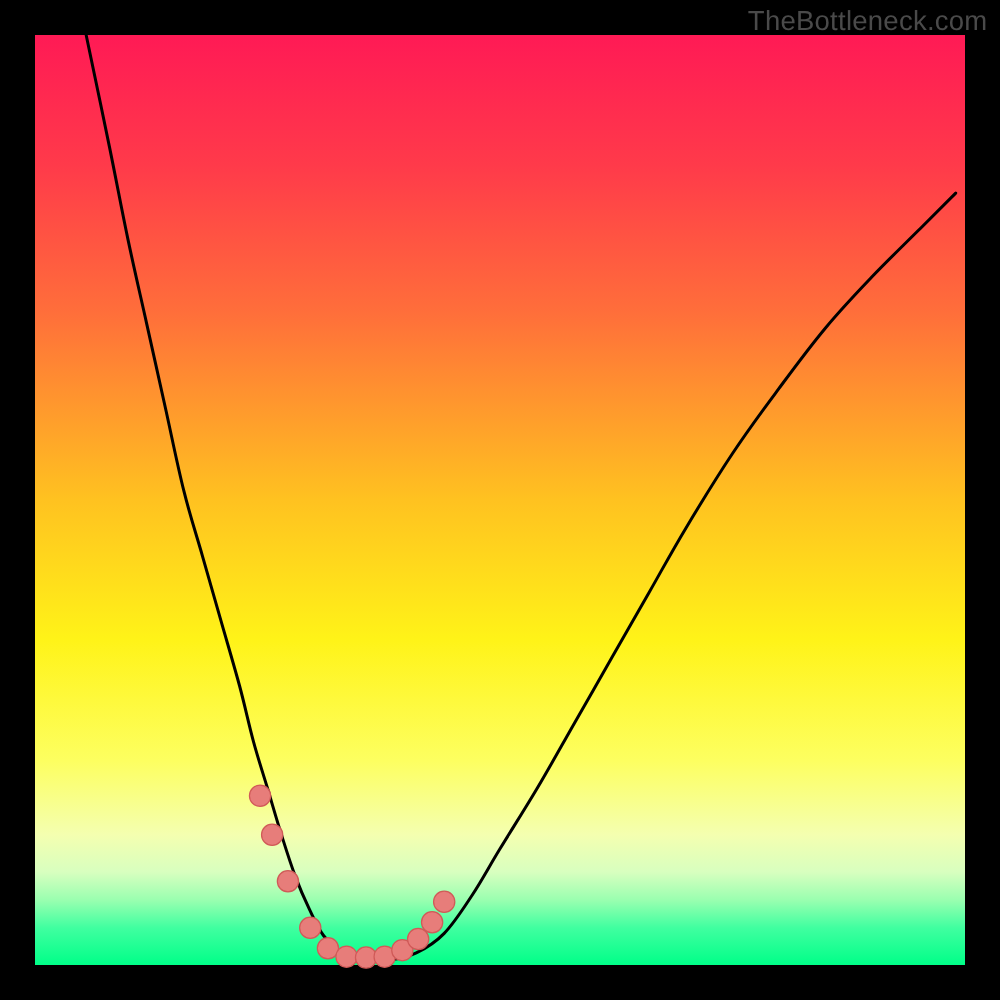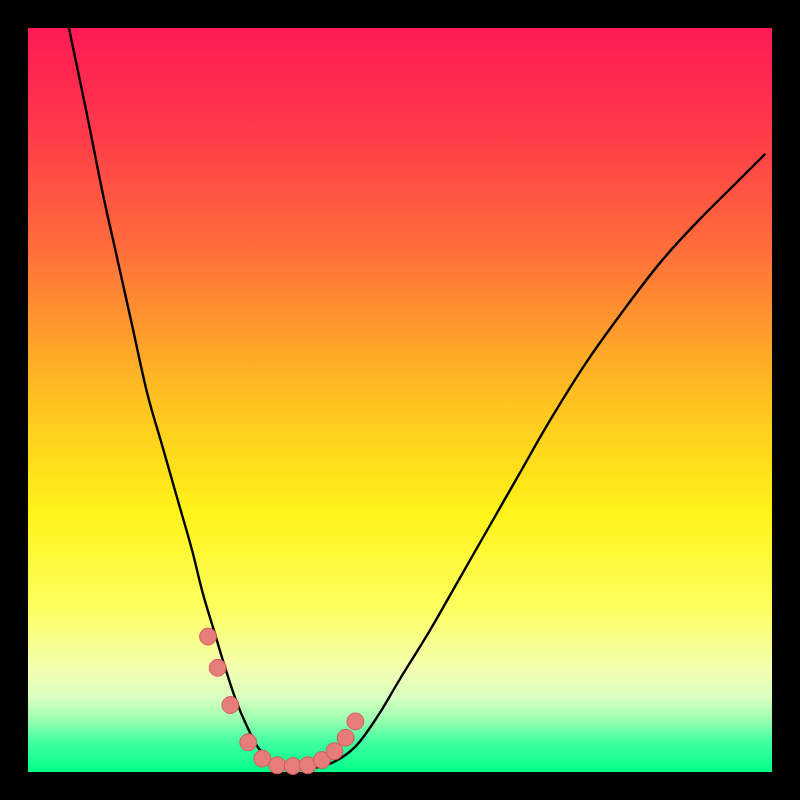--- a/index.html
+++ b/index.html
@@ -61,13 +61,14 @@
           <circle cx="249.24" cy="737.30" r="8.5" fill="#e77d7a" stroke="#d05a58" stroke-width="1"></circle>
           <circle cx="264.86" cy="738.05" r="8.5" fill="#e77d7a" stroke="#d05a58" stroke-width="1"></circle>
           <circle cx="279.74" cy="737.30" r="8.5" fill="#e77d7a" stroke="#d05a58" stroke-width="1"></circle>
           <circle cx="293.88" cy="732.10" r="8.5" fill="#e77d7a" stroke="#d05a58" stroke-width="1"></circle>
           <circle cx="306.53" cy="723.17" r="8.5" fill="#e77d7a" stroke="#d05a58" stroke-width="1"></circle>
           <circle cx="317.69" cy="709.78" r="8.5" fill="#e77d7a" stroke="#d05a58" stroke-width="1"></circle>
           <circle cx="327.36" cy="693.41" r="8.5" fill="#e77d7a" stroke="#d05a58" stroke-width="1"></circle>
         </g>
     </svg>
   </div>
+  <div class="watermark">TheBottleneck.com</div>
 </div>
 
 </body></html>

